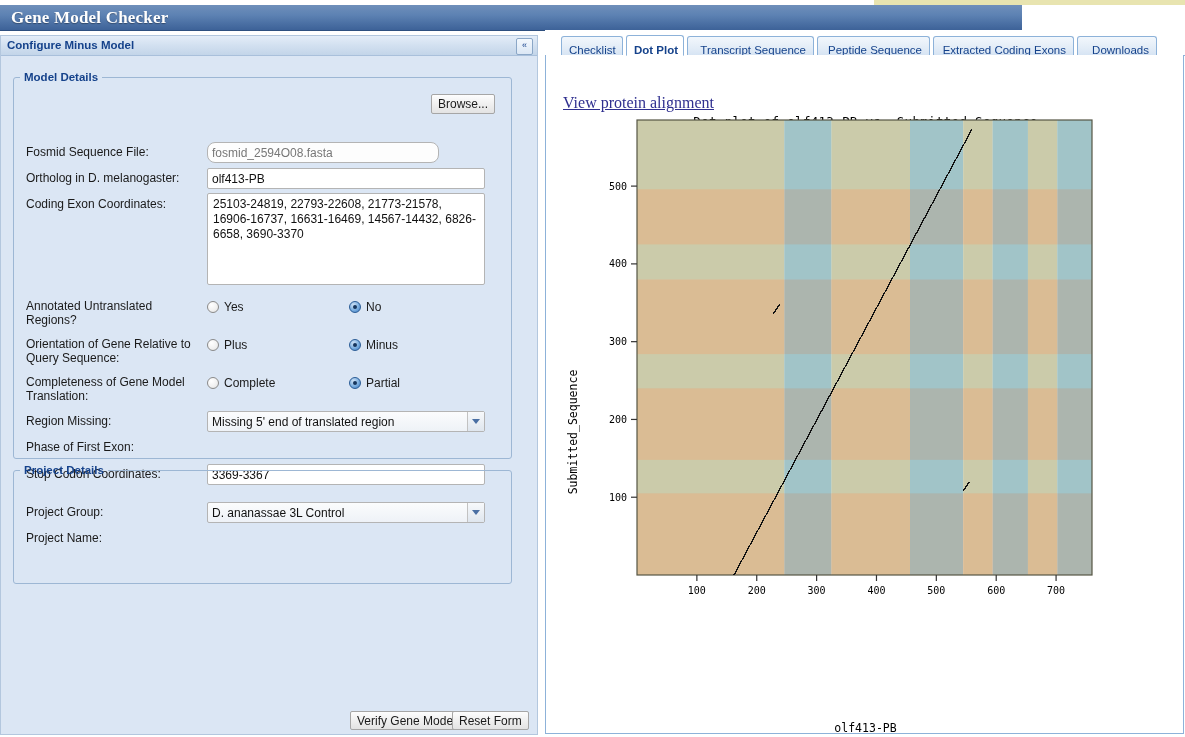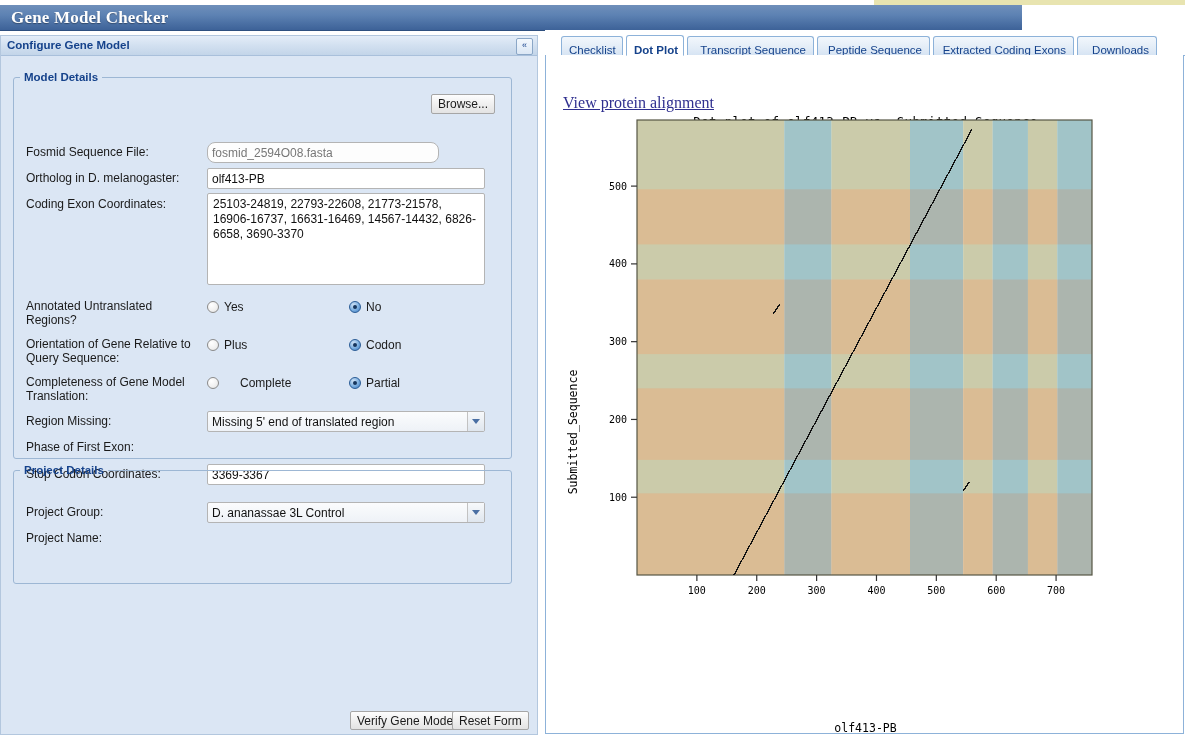--- a/index.html
+++ b/index.html
@@ -247,21 +247,21 @@
     <div class="tan"></div>
   </div>
 
   <div class="titlebar">
     <div class="title">Gene Model Checker</div>
   </div>
 
   <div class="left-panel">
 
     <div class="panel-header">
-      <div class="ph-title">Configure Gene Model</div>
+      <div class="ph-title">Configure Minus Model</div>
       <div class="collapse-btn">«</div>
     </div>
 
     <fieldset class="fs" id="fs-model">
       <legend>Model Details</legend>
 
       <div class="row lbl" style="left:12px; top:62px;">Fosmid Sequence File:</div>
       <input class="txt disabled-look" style="position: absolute; left: 193px; top: 59px; width: 232px;" readonly="" value="fosmid_2594O08.fasta">
 
       <div class="row lbl" style="left:12px; top:88px;">Ortholog in D. melanogaster:</div>
@@ -280,25 +280,25 @@
         <span class="radio-lbl">No</span>
       </div>
 
       <div class="row lbl lbl2" style="left:12px; top:254px;">Orientation of Gene Relative to Query Sequence:</div>
       <div class="radio-grp" style="left:193px; top:255px;">
         <span class="radio"></span>
         <span class="radio-lbl">Plus</span>
       </div>
       <div class="radio-grp" style="left:335px; top:255px;">
         <span class="radio on"></span>
-        <span class="radio-lbl">Codon</span>
+        <span class="radio-lbl">Minus</span>
       </div>
 
       <div class="row lbl lbl2" style="left:12px; top:292px;">Completeness of Gene Model Translation:</div>
-      <div class="radio-grp" style="left:193px; top:293px;gap:16px;">
+      <div class="radio-grp" style="left:193px; top:293px;">
         <span class="radio"></span>
         <span class="radio-lbl">Complete</span>
       </div>
       <div class="radio-grp" style="left:335px; top:293px;">
         <span class="radio on"></span>
         <span class="radio-lbl">Partial</span>
       </div>
 
       <div class="row lbl" style="left:12px; top:331px;">Region Missing:</div>
       <div class="selwrap" style="left:193px; top:328px; width:278px; height:21px;">

